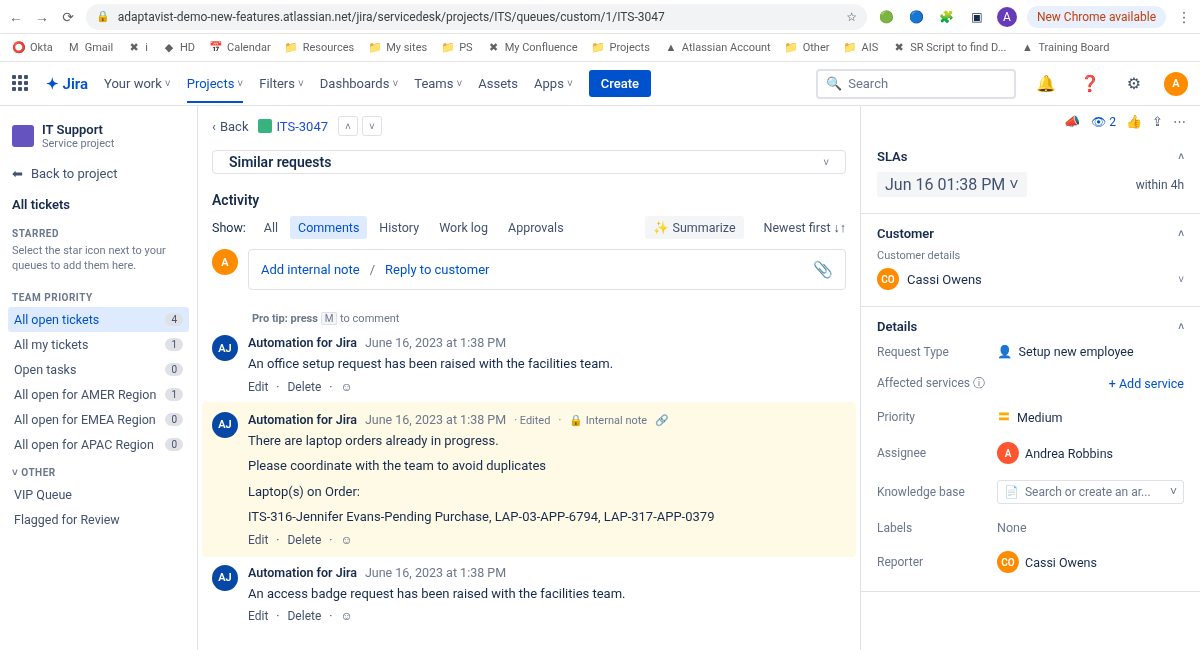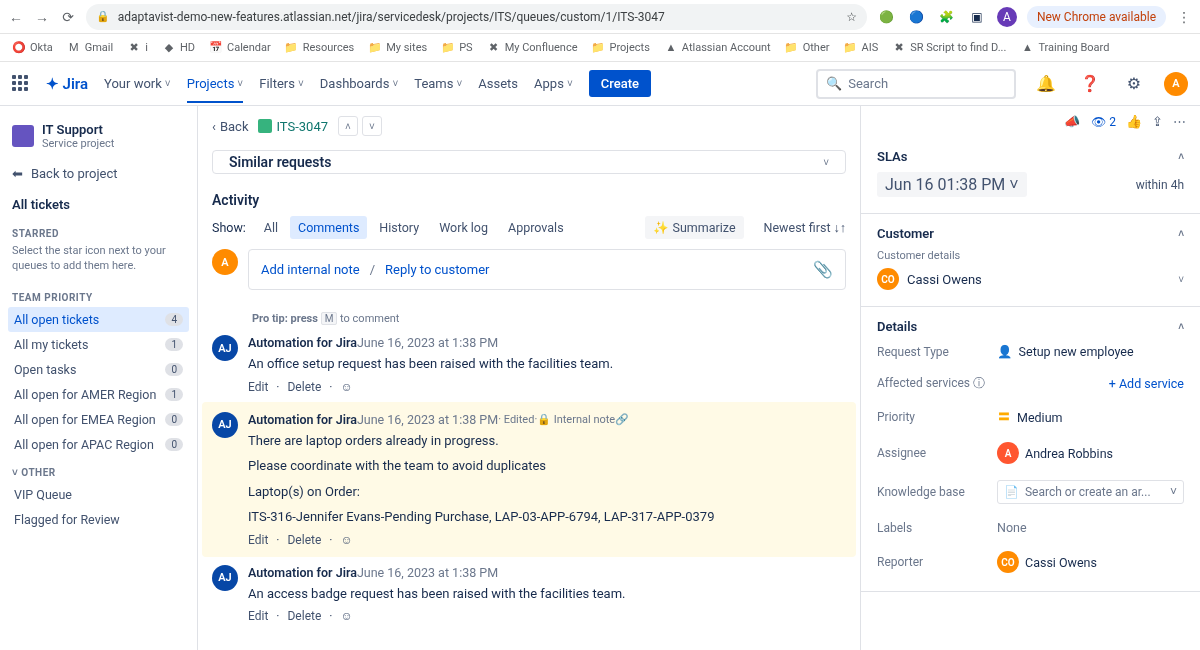--- a/index.html
+++ b/index.html
@@ -35,21 +35,21 @@
 .side-h{font-size:13px;font-weight:600;padding:10px 4px 6px}
 .side-sh{font-size:10px;font-weight:700;color:#6b778c;letter-spacing:.5px;padding:10px 4px 4px}
 .side-hint{font-size:11px;color:#6b778c;padding:0 4px 8px;line-height:1.4}
 .q-item{display:flex;justify-content:space-between;align-items:center;padding:5px 6px;font-size:12.5px;border-radius:3px;color:#42526e}
 .q-item.sel{background:#deebff;color:#0052cc}
 .q-badge{background:#dfe1e6;border-radius:8px;padding:1px 6px;font-size:10px;color:#42526e}
 .content{flex:1;display:flex;overflow:hidden}
 .center{flex:1;padding:6px 14px;overflow:hidden}
 .crumb{display:flex;align-items:center;gap:10px;padding:4px 0}
 .back-btn{display:flex;align-items:center;gap:4px;color:#42526e;font-size:13px}
-.issue-key{display:flex;align-items:center;gap:4px;font-size:13px;color:#0f766e}
+.issue-key{display:flex;align-items:center;gap:4px;font-size:13px;color:#1d4ed8}
 .key-ico{width:14px;height:14px;background:#36b37e;border-radius:2px}
 .up-dn{display:flex;gap:4px}
 .ud{width:20px;height:20px;border:1px solid #dfe1e6;border-radius:3px;display:flex;align-items:center;justify-content:center;font-size:10px;color:#6b778c}
 .panel{border:1px solid #dfe1e6;border-radius:4px;padding:3px 16px;margin:10px 0;display:flex;justify-content:space-between;align-items:center}
 .panel-t{font-weight:600;font-size:14px}
 .act-h{font-weight:600;font-size:14px;padding:8px 0 4px}
 .tabs{display:flex;align-items:center;gap:4px;padding:4px 0 10px}
 .tabs .lab{font-size:12.5px;padding-right:6px}
 .tab{padding:4px 8px;font-size:12.5px;color:#42526e;border-radius:3px}
 .tab.sel{background:#deebff;color:#0052cc}
@@ -59,21 +59,21 @@
 .comment-box{border:1px solid #dfe1e6;border-radius:4px;padding:10px 12px;display:flex;align-items:center;gap:10px;margin-bottom:20px}
 .av{width:26px;height:26px;border-radius:50%;background:#ff8b00;color:#fff;display:flex;align-items:center;justify-content:center;font-size:11px;font-weight:600;flex-shrink:0}
 .av.aj{background:#0747a6}
 .cb-link{color:#0052cc;font-size:13px}
 .cb-sep{color:#6b778c}
 .attach{margin-left:auto;color:#6b778c;font-size:16px}
 .tip{font-size:11px;color:#6b778c;padding:2px 0 10px 40px}
 .tip kbd{background:#f4f5f7;border:1px solid #dfe1e6;border-radius:2px;padding:0 3px;font-size:10px}
 .cm{display:flex;gap:10px;margin-bottom:8px}
 .cm-body{flex:1}
-.cm-head{display:flex;align-items:center;font-size:12.5px;margin-bottom:4px;flex-wrap:wrap}
+.cm-head{display:flex;align-items:flex-end;gap:8px;font-size:12.5px;margin-bottom:4px;flex-wrap:wrap}
 .cm-name{font-weight:600;color:#172b4d}
 .cm-date{color:#6b778c}
 .cm-ed{color:#6b778c;font-size:11px}
 .cm-tag{color:#6b778c;font-size:11px;display:flex;align-items:center;gap:3px}
 .cm-text{font-size:13px;color:#172b4d;line-height:1.5;margin-bottom:6px}
 .cm-act{display:flex;gap:8px;font-size:12px;color:#42526e;align-items:center}
 .cm.internal{background:#fffae6;padding:10px;border-radius:4px;margin-left:-10px;margin-right:-10px}
 .right{width:340px;border-left:1px solid #dfe1e6;overflow:hidden}
 .r-top{display:flex;justify-content:flex-end;gap:10px;padding:8px 14px;align-items:center;color:#42526e}
 .views{display:flex;align-items:center;gap:3px;color:#0052cc;font-size:12px}

